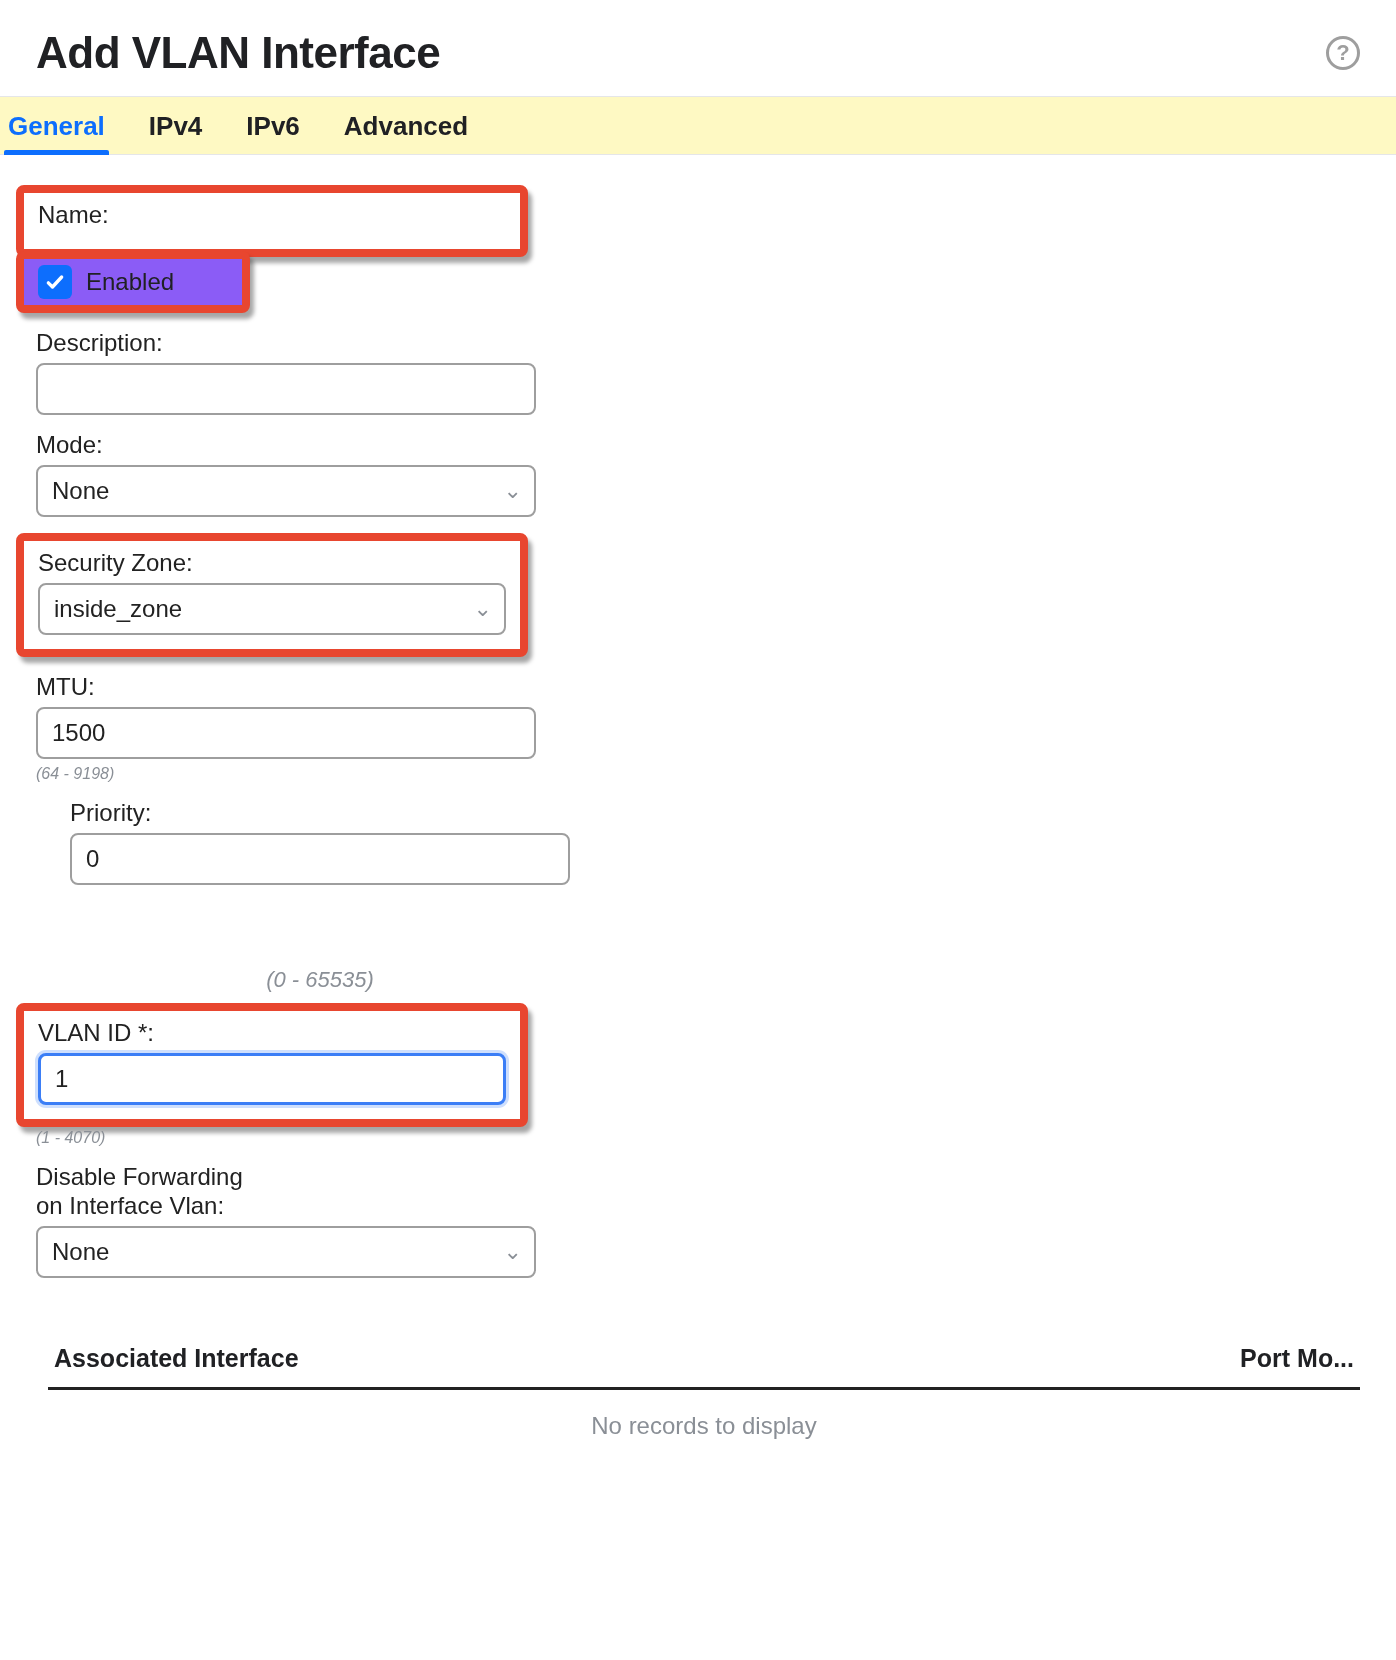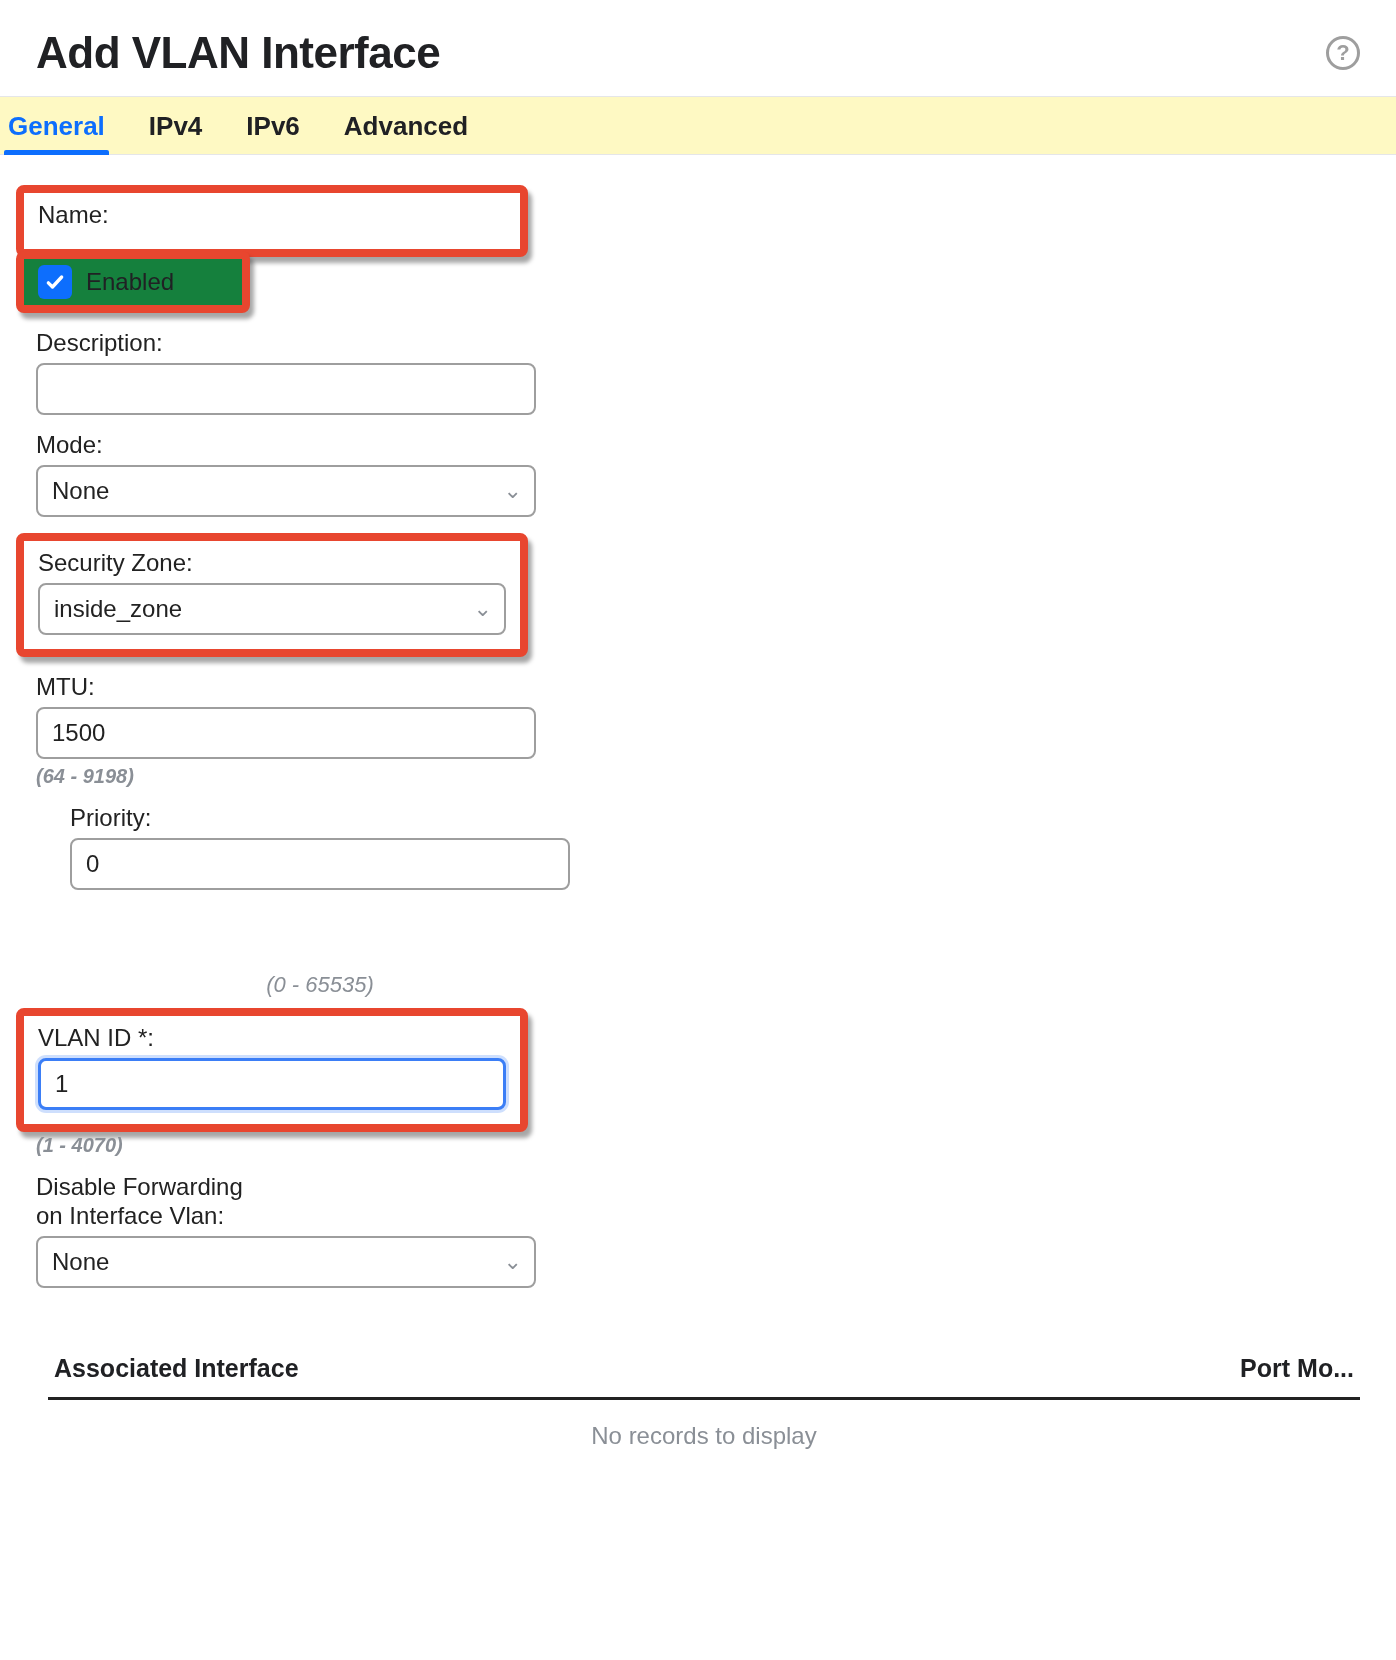--- a/index.html
+++ b/index.html
@@ -109,25 +109,24 @@
       box-shadow: 4px 6px 4px rgba(0,0,0,0.35);
       background: #fff;
     }
     .highlight-box .text-input, .highlight-box .select-wrap, .highlight-box .select-input { width: 100%; }
     .vlan-highlight .text-input {
       border: 3px solid #3b7ef6;
       box-shadow: 0 0 0 3px rgba(59,126,246,0.25);
       outline: none;
     }
     .hint-range {
-      font-size: 20px;
+      font-size: 16px;
       font-style: italic;
       color: #8a8f96;
       margin-top: 6px;
-      font-weight: bold;
     }
     .priority-row {
       display: flex;
       align-items: center;
       gap: 56px;
       flex-direction: column;
     }
     .priority-hint {
       font-size: 22px;
       font-style: italic;
@@ -155,21 +154,21 @@
       font-size: 24px;
     }
     .enabled-highlight {
       border: 8px solid #e8462f;
       border-radius: 8px;
       padding: 6px 14px;
       margin-left: -20px;
       width: 234px;
       box-shadow: 4px 6px 4px rgba(0,0,0,0.35);
       margin-top: -6px;
-      background: #15803d;
+      background: #8b5cf6;
     }
     .disable-fwd-wrap { margin-top: 14px; }
     .table-area {
       margin: 24px 36px 0 48px;
     }
     .table-head {
       display: flex;
       justify-content: space-between;
       padding: 18px 6px 14px 6px;
       border-bottom: 3px solid #222;

